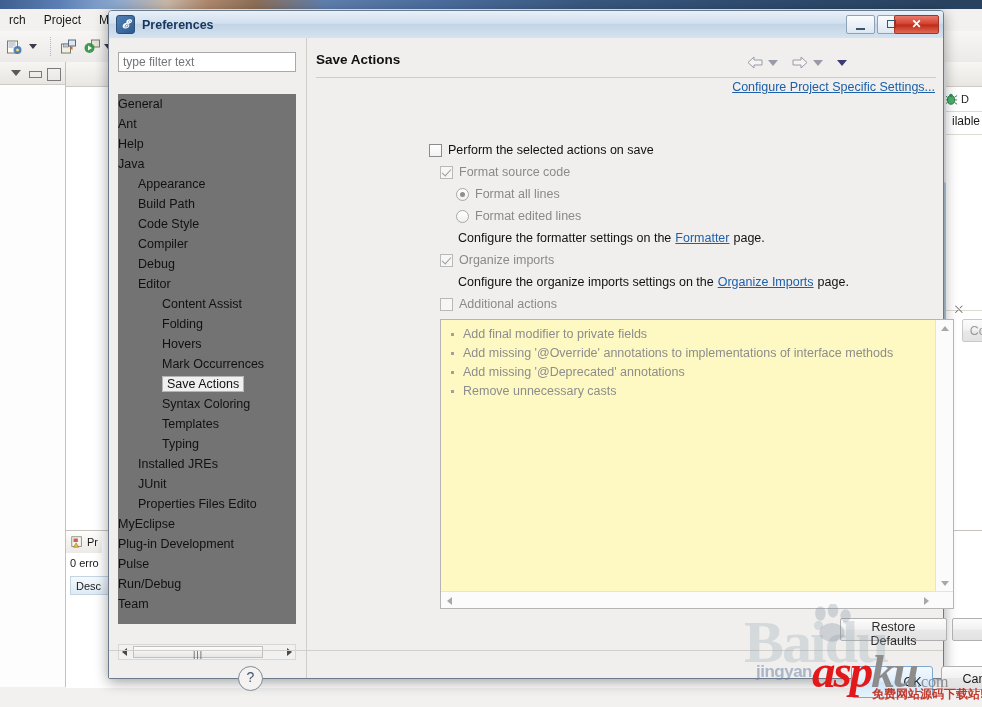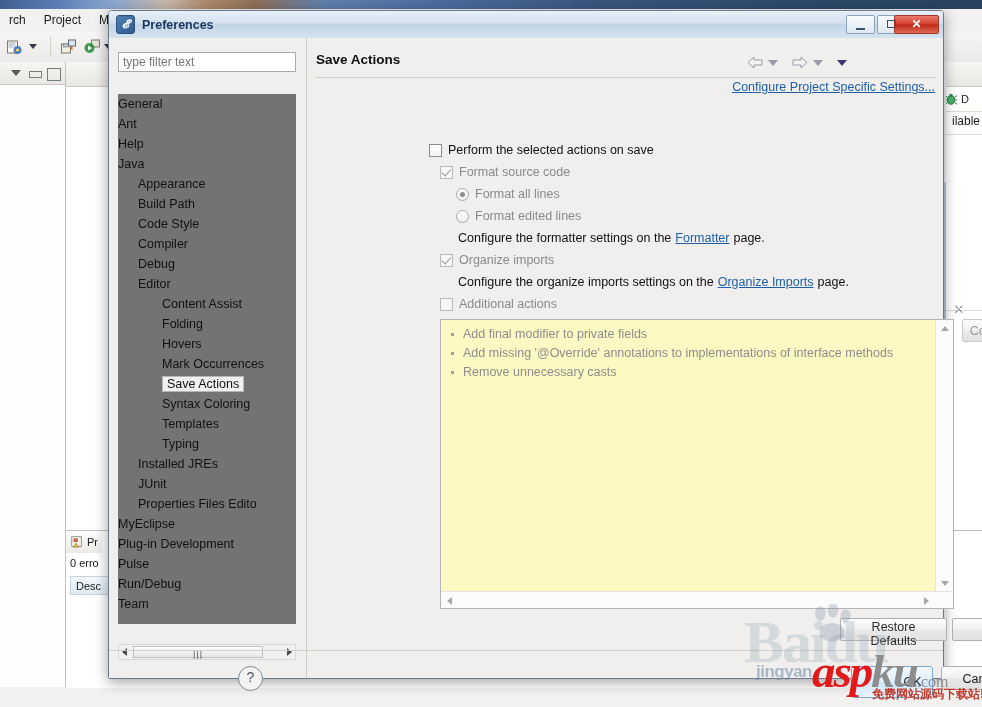--- a/index.html
+++ b/index.html
@@ -892,20 +892,21 @@
 
     <div class="opt-row" style="left:322px; top:259px;">
       <span class="cbox disabled"></span>
       <span class="txt-disabled">Additional actions</span>
     </div>
 
     <div id="actions-listbox">
       <div id="actions-list">
           <div class="action-item">Add final modifier to private fields</div>
           <div class="action-item">Add missing '@Override' annotations to implementations of interface methods</div>
+          <div class="action-item">Add missing '@Deprecated' annotations</div>
           <div class="action-item">Remove unnecessary casts</div>
         </div>
       <div id="actions-vscroll">
         <div class="up"></div>
         <div class="down"></div>
       </div>
       <div id="actions-hscroll">
         <div class="left"></div>
         <div class="right"></div>
       </div>

